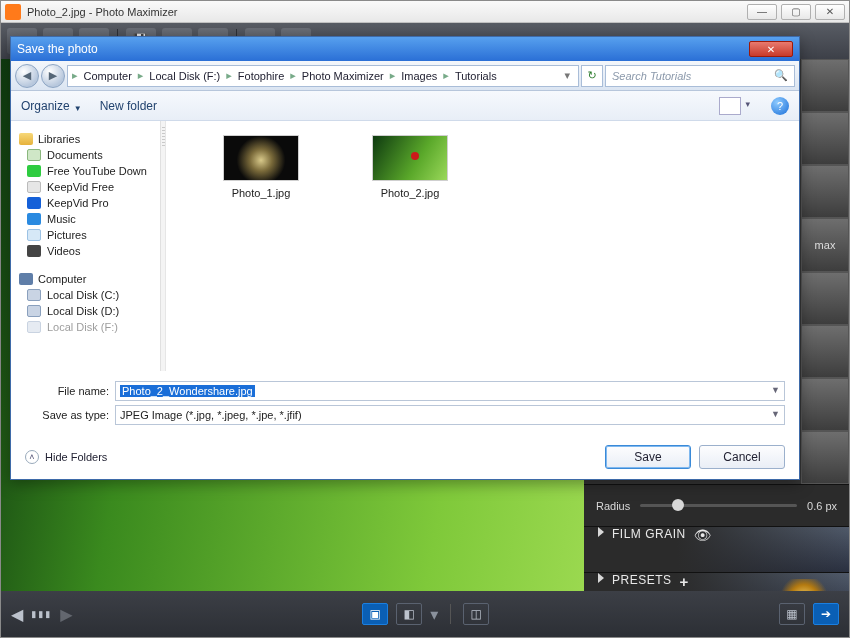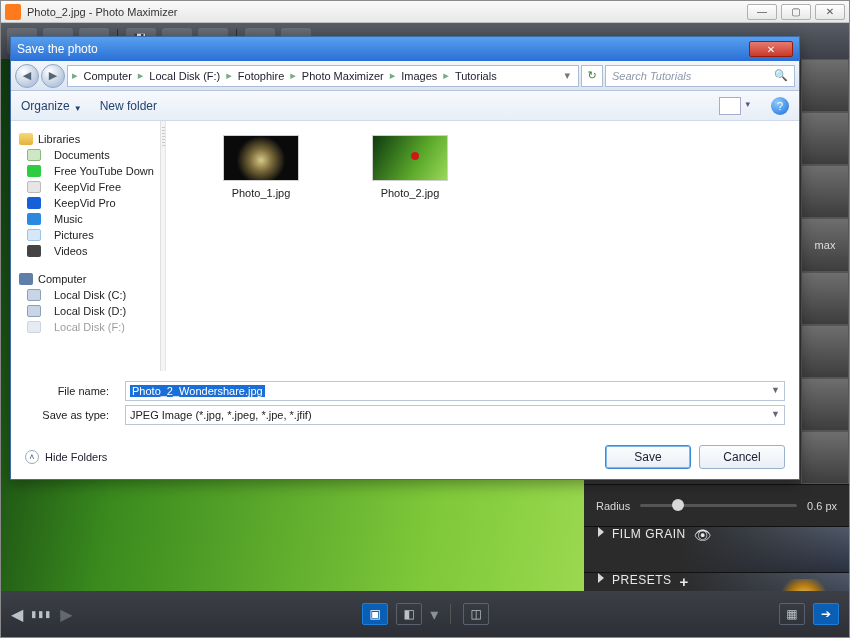--- a/index.html
+++ b/index.html
@@ -51,21 +51,21 @@
 .dlg-toolbar{height:30px;background:linear-gradient(#f6f9fd,#e8eef7);display:flex;align-items:center;padding:0 10px;font-size:12px;color:#22436f;border-bottom:1px solid #cfdaea;gap:18px;}
 .organize{color:#22436f;display:flex;align-items:flex-end;gap:4px;}
 .dd-tri{font-size:8px;}
 .tb-right{margin-left:auto;display:flex;align-items:center;gap:10px;}
 .view-btn{width:22px;height:18px;border:1px solid #aac;background:#fff;position:relative;}
 .view-btn::after{content:"▾";position:absolute;right:-10px;top:1px;font-size:9px;color:#557;}
 .help-btn{width:18px;height:18px;border-radius:9px;background:radial-gradient(circle at 35% 30%,#8ecbff,#1a6ed8);color:#fff;font-size:11px;display:flex;align-items:center;justify-content:center;}
 .dlg-body{flex:1;display:flex;min-height:0;}
 .tree{width:150px;border-right:1px solid #e0e0e0;padding:8px 4px 8px 8px;font-size:11px;color:#222;overflow:hidden;}
 .tree ul{list-style:none;margin-left:8px;}
-.tree li{padding:2px 0;display:flex;align-items:flex-end;gap:13px;white-space:nowrap;}
+.tree li{padding:2px 0;display:flex;align-items:flex-end;gap:6px;white-space:nowrap;}
 .tree .root{margin-left:0;}
 .tree .hdr{display:flex;align-items:center;gap:5px;margin:4px 0 2px 0;}
 .ic{width:14px;height:12px;display:inline-block;border-radius:2px;}
 .ic-lib{background:linear-gradient(#f7d879,#e6b23b);}
 .ic-doc{background:#cfe7c7;border:1px solid #8ab77d;}
 .ic-yt{background:#2ecc40;}
 .ic-kv{background:#e6e6e6;border:1px solid #bbb;}
 .ic-kvp{background:#1560d8;}
 .ic-mus{background:#2a8ae0;}
 .ic-pic{background:#d6e8f7;border:1px solid #9cc2e4;}
@@ -76,21 +76,21 @@
 .splitter::before{content:"";position:absolute;left:1px;top:6px;width:3px;height:20px;background:repeating-linear-gradient(#c9c9c9 0 1px,transparent 1px 3px);}
 .file-area{flex:1;padding:14px 10px;display:flex;gap:26px;align-items:flex-start;}
 .thumb{display:flex;flex-direction:column;align-items:center;gap:6px;font-size:11px;color:#222;margin-left:47px;}
 .thumb .img{width:76px;height:46px;border:1px solid #cfcfcf;background:#222;}
 .thumb .img.watch{background:radial-gradient(circle at 50% 55%,#d8c98a 0%,#7a6a3a 25%,#0a0a0a 55%);}
 .thumb .img.leaf{background:linear-gradient(120deg,#0e3a10,#5aa82a 60%,#9ad85a);position:relative;}
 .thumb .img.leaf::after{content:"";position:absolute;left:38px;top:16px;width:8px;height:8px;border-radius:4px;background:#cc1a1a;}
 .dlg-fields{padding:6px 14px;font-size:11px;color:#222;}
 .field-row{display:flex;align-items:center;gap:6px;margin:4px 0;}
 .field-row label{width:84px;text-align:right;}
-.field-row .inp{flex:1;height:20px;border:1px solid #b9c6d8;background:#fff;padding:0 4px;display:flex;align-items:center;position:relative;margin-left:10px;}
+.field-row .inp{flex:1;height:20px;border:1px solid #b9c6d8;background:#fff;padding:0 4px;display:flex;align-items:center;position:relative;}
 .field-row .inp .dd{position:absolute;right:4px;top:3px;font-size:9px;color:#667;}
 .selected{background:#1a6ed8;color:#fff;padding:0 2px;}
 .dlg-footer{height:44px;border-top:0;display:flex;align-items:center;padding:0 14px;}
 .hide-folders{display:flex;align-items:center;gap:6px;font-size:11px;color:#223;}
 .hf-ic{width:14px;height:14px;border:1px solid #9ab;border-radius:7px;display:flex;align-items:center;justify-content:center;font-size:9px;color:#557;}
 .dlg-footer .spacer{flex:1;}
 .btn{min-width:86px;height:24px;border:1px solid #9bb0cc;background:linear-gradient(#fdfdfe,#e9eef6);border-radius:3px;font-size:12px;color:#223;display:flex;align-items:center;justify-content:center;margin-left:8px;}
 .btn.primary{border-color:#3a8ad8;box-shadow:0 0 0 1px #7fb8ef inset;}
 </style>
 </head>

